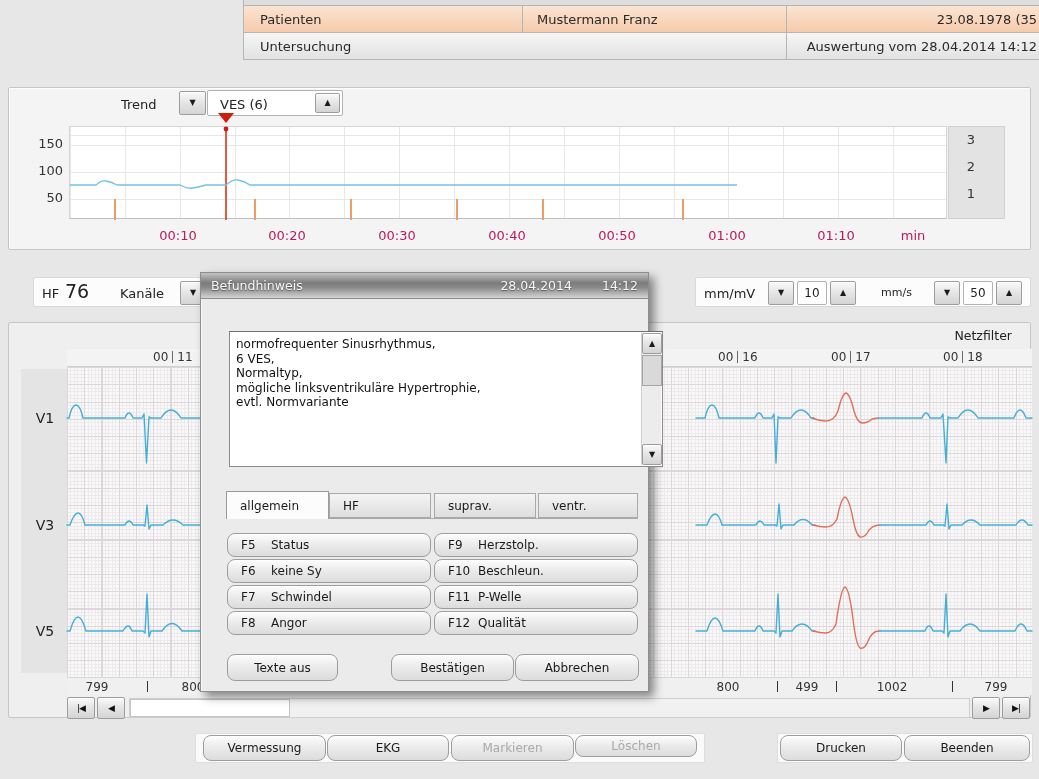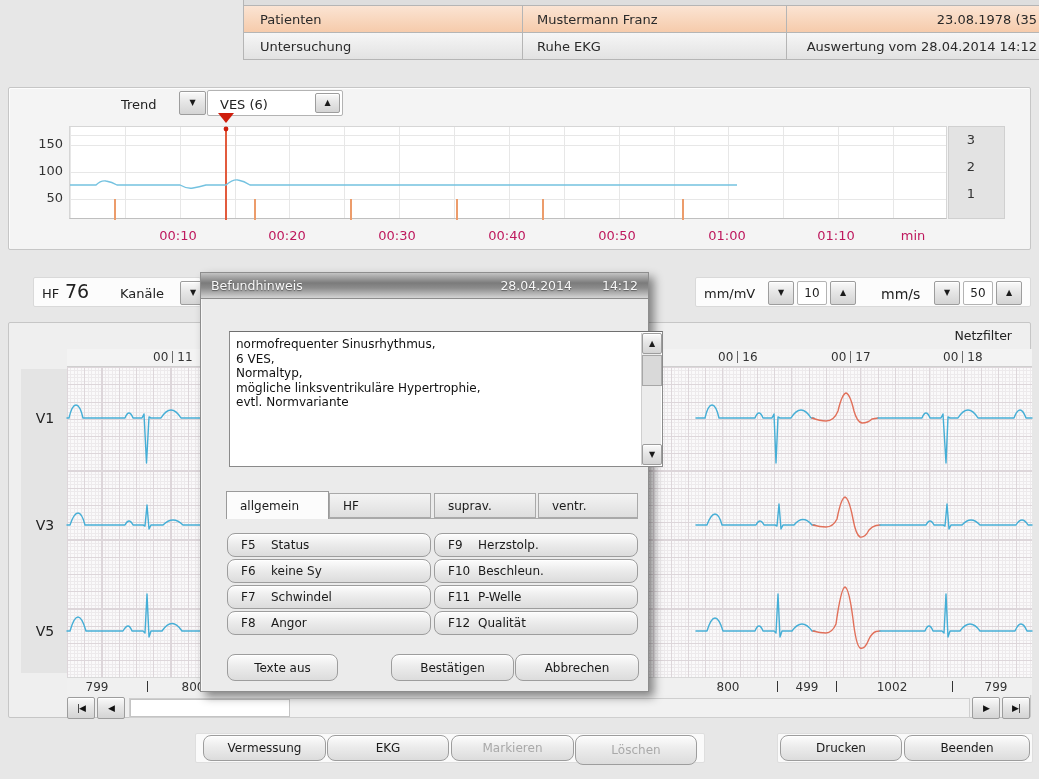--- a/index.html
+++ b/index.html
@@ -104,21 +104,20 @@
 
   <div class="abs ptable">
     <div class="psliver"></div>
     <div class="prow prow1">
       <span class="pcell pc1">Patienten</span>
       <span class="pcell pc2">Mustermann Franz</span>
       <span class="pcell pc3">23.08.1978 (35</span>
     </div>
     <div class="prow prow2">
       <span class="pcell pc1">Untersuchung</span>
-      <span class="pcell pc2">Ruhe EKG</span>
       <span class="pcell pc3">Auswertung vom 28.04.2014 14:12</span>
     </div>
   </div>
 
   <div class="abs panel trendpanel">
     <span class="abs tlabel" style="left:112px;top:9px">Trend</span>
     <div class="abs arrbtn" style="left:170px;top:3px;width:27px;height:24px">
       <span class="glyph">▼</span>
     </div>
     <div class="abs combo" style="left:198px;top:2px;width:136px;height:26px">
@@ -176,21 +175,21 @@
     <span class="abs" style="left:8px;top:8px;font-size:13px">mm/mV</span>
     <div class="abs arrbtn" style="left:72px;top:3px;width:26px;height:24px">
       <span class="glyph">▼</span>
     </div>
     <div class="abs combo" style="left:101px;top:3px;width:30px;height:24px;display:flex;align-items:center;justify-content:center">
       <span>10</span>
     </div>
     <div class="abs arrbtn" style="left:134px;top:3px;width:26px;height:24px">
       <span class="glyph">▲</span>
     </div>
-    <span class="abs" style="left:185px;top:8px;font-size:14px">mm/s</span>
+    <span class="abs" style="left:185px;top:8px;font-size:11px">mm/s</span>
     <div class="abs arrbtn" style="left:238px;top:3px;width:26px;height:24px">
       <span class="glyph">▼</span>
     </div>
     <div class="abs combo" style="left:267px;top:3px;width:30px;height:24px;display:flex;align-items:center;justify-content:center">
       <span>50</span>
     </div>
     <div class="abs arrbtn" style="left:300px;top:3px;width:26px;height:24px">
       <span class="glyph">▲</span>
     </div>
   </div>
@@ -364,21 +363,21 @@
   <div class="abs fbar" style="left:195px;top:733px;width:510px;height:30px"></div>
   <div class="abs btn" style="left:203px;top:735px;width:123px;height:26px">
     <span>Vermessung</span>
   </div>
   <div class="abs btn" style="left:327px;top:735px;width:122px;height:26px">
     <span>EKG</span>
   </div>
   <div class="abs btn disabled" style="left:451px;top:735px;width:123px;height:26px">
     <span>Markieren</span>
   </div>
-  <div class="abs btn disabled" style="left:575px;top:735px;width:122px;height:30px">
+  <div class="abs btn disabled" style="left:575px;top:735px;width:122px;height:22px">
     <span>Löschen</span>
   </div>
 
   <div class="abs fbar" style="left:777px;top:733px;width:256px;height:30px"></div>
   <div class="abs btn" style="left:780px;top:735px;width:122px;height:26px">
     <span>Drucken</span>
   </div>
   <div class="abs btn" style="left:904px;top:735px;width:126px;height:26px">
     <span>Beenden</span>
   </div>

